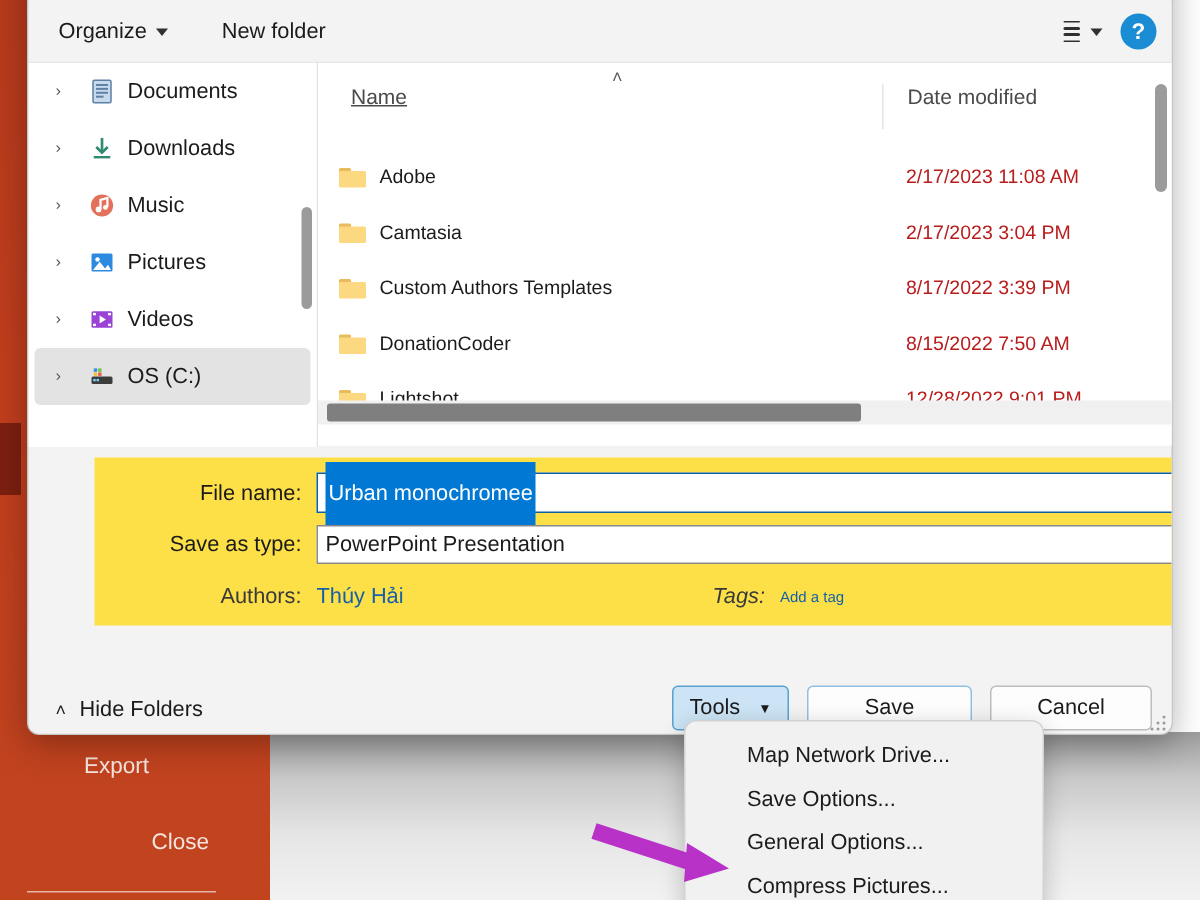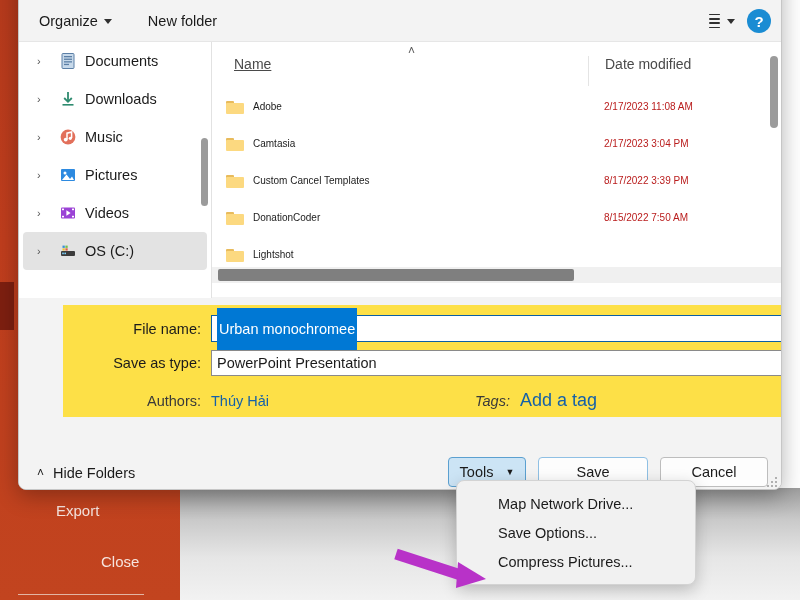--- a/index.html
+++ b/index.html
@@ -112,22 +112,22 @@
     position: absolute; left: 196px; top: 2px; font-size: 12px; color: #5a5a5a;
   }
   #col-head {
     position: absolute; left: 0; top: 14px; width: 100%; height: 30px;
     display: flex; font-size: 14px; color: #4a4a4a;
   }
   #col-name { width: 376px; padding-left: 22px; text-decoration: underline; }
   #col-date { flex: 1; padding-left: 16px; border-left: 1px solid #e4e4e4; }
   #rows { position: absolute; left: 0; top: 46px; width: 100%; }
   .frow {
-    display: flex; align-items: center; height: 37px;
-    font-size: 10px; color: #1b1b1b; cursor: default;
+    display: flex; align-items: flex-end; height: 37px;
+    font-size: 13px; color: #1b1b1b; cursor: default;
   }
   .frow .fname { width: 376px; padding-left: 14px; display: flex; align-items: center; gap: 9px; }
   .frow .fdate { flex: 1; padding-left: 16px; color: #b91c1c; }
   .folder-ico {
     width: 18px; height: 14px; flex: 0 0 18px; position: relative;
   }
   .folder-ico:before {
     content: ""; position: absolute; left: 0; top: 1px; width: 8px; height: 3px;
     background: #e8bb5c; border-radius: 1px 1px 0 0;
   }
@@ -171,21 +171,21 @@
   }
   .combo-arrow {
     position: absolute; right: 8px; color: #3b3b3b; font-size: 11px;
   }
   #row-filename { margin-top: 10px; }
   #row-type { margin-top: 8px; }
   #row-meta { margin-top: 14px; display: flex; align-items: center; }
   #authors-label { width: 148px; text-align: right; padding-right: 10px; font-size: 14.5px; color: #3a3a3a; }
   #authors-val { font-size: 14.5px; color: #1561a8; cursor: default; }
   #tags-label { margin-left: 206px; font-size: 14.5px; color: #3a3a3a; font-style: italic; }
-  #tags-val { margin-left: 10px; font-size: 18px; color: #1561a8; cursor: default; }
+  #tags-val { margin-left: 10px; font-size: 10px; color: #1561a8; cursor: default; }
 
   
   #footer {
     position: absolute; left: 0; top: 452px; width: 764px; height: 72px;
     background: #f3f3f3; display: flex; align-items: flex-start;
   }
   #hide-folders {
     display: flex; align-items: center; gap: 9px; margin: 46px 0 0 18px;
     font-size: 14.5px; color: #1b1b1b; cursor: default;
   }
@@ -370,36 +370,37 @@
         <div class="frow">
           <div class="fname">
             <span class="folder-ico"></span>
             <span>Camtasia</span>
           </div>
           <div class="fdate">2/17/2023 3:04 PM</div>
         </div>
         <div class="frow">
           <div class="fname">
             <span class="folder-ico"></span>
-            <span>Custom Cancel Templates</span>
+            <span>Custom Authors Templates</span>
           </div>
           <div class="fdate">8/17/2022 3:39 PM</div>
         </div>
         <div class="frow">
           <div class="fname">
             <span class="folder-ico"></span>
             <span>DonationCoder</span>
           </div>
           <div class="fdate">8/15/2022 7:50 AM</div>
         </div>
         <div class="frow">
           <div class="fname">
             <span class="folder-ico"></span>
             <span>Lightshot</span>
           </div>
+          <div class="fdate">12/28/2022 9:01 PM</div>
         </div>
       </div>
 
       <div id="list-vscroll"></div>
       <div id="hscroll-track">
         <div id="hscroll-thumb"></div>
       </div>
     </div>
   </div>
 
@@ -452,20 +453,21 @@
       <i style="left:0;top:8px"></i>
         <i style="left:4px;top:8px"></i>
         <i style="left:8px;top:8px"></i>
     </div>
   </div>
 </div>
 
 <div id="tools-menu">
   <div class="menu-item">Map Network Drive...</div>
   <div class="menu-item">Save Options...</div>
+  <div class="menu-item">General Options...</div>
   <div class="menu-item">Compress Pictures...</div>
 </div>
 
 <div id="arrow">
   <svg width="110" height="45" viewBox="0 0 110 45">
     <path d="M4 6 L78 30" stroke="#b832c8" stroke-width="11" stroke-linecap="butt"></path>
     <path d="M66 14 L94 31 L64 40 Z" fill="#b832c8"></path>
   </svg>
 </div>
 

